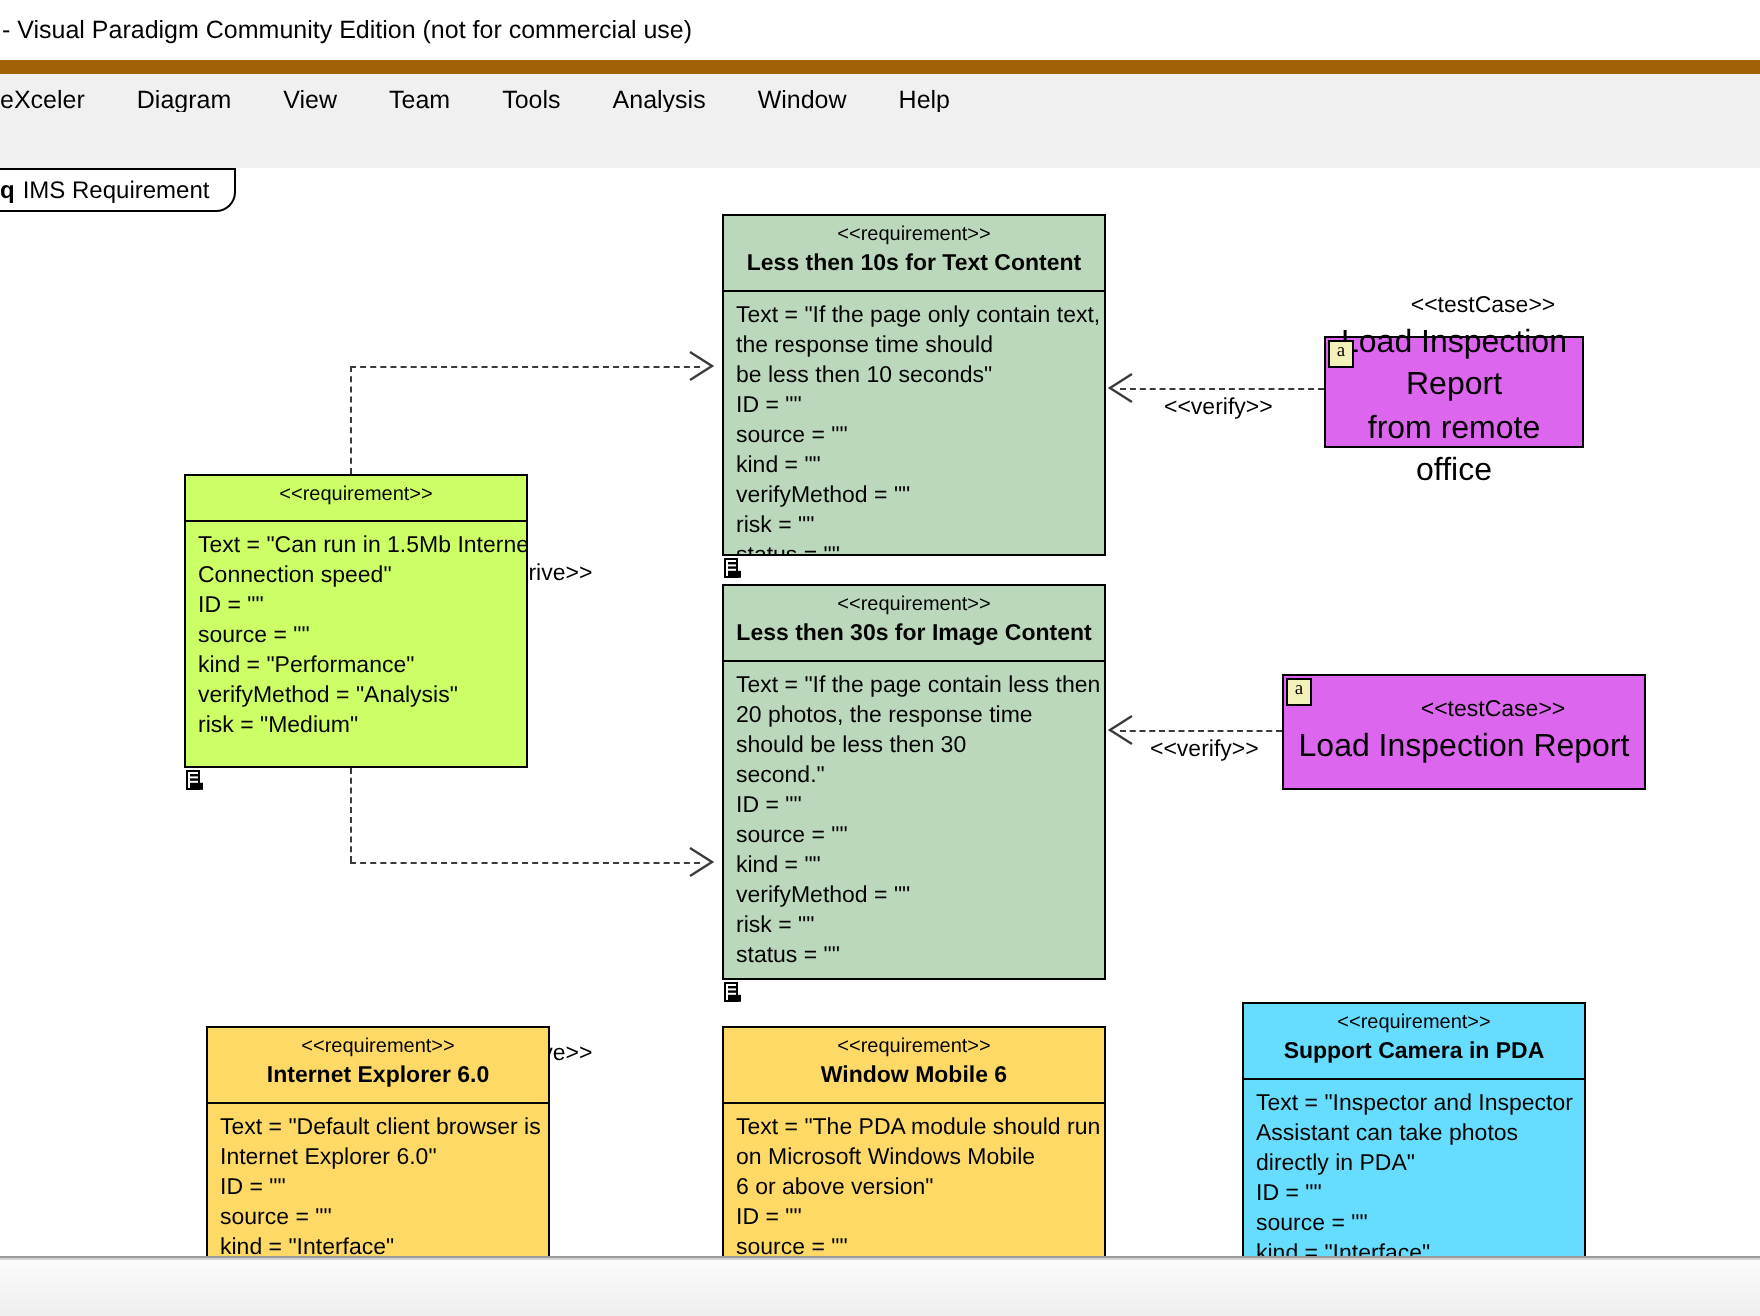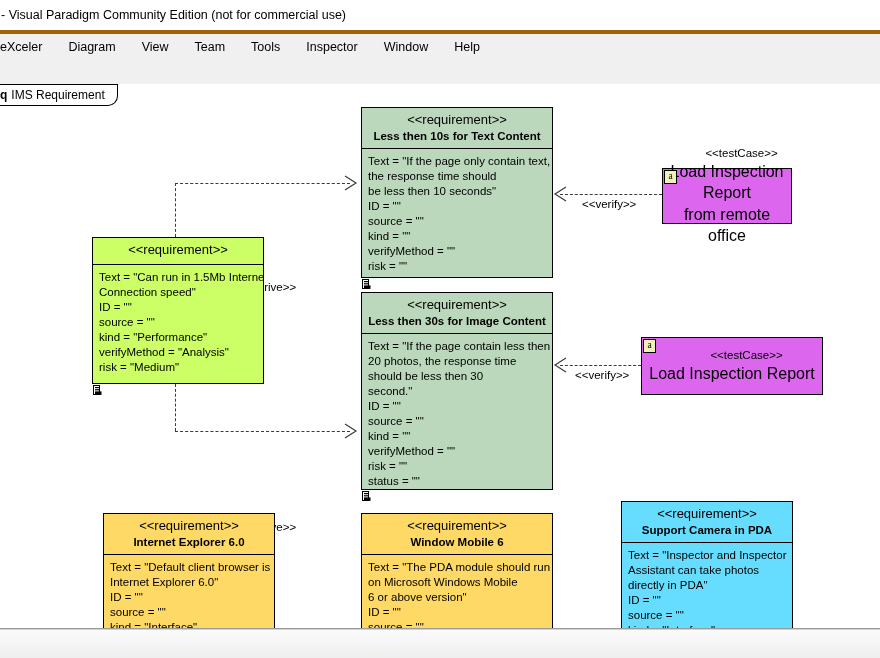--- a/index.html
+++ b/index.html
@@ -15,21 +15,21 @@
   .titlebar{
     position:absolute;left:0;top:0;width:880px;height:30px;
     background:#ffffff;border-bottom:1px solid #ffffff;
     display:flex;align-items:center;
   }
   .titlebar .ttxt{font-size:12.5px;color:#000;padding-left:1px;white-space:nowrap;}
   .topline{position:absolute;left:0;top:0;width:880px;height:2px;background:#5a5a5a;}
 
   .menubar{
     position:absolute;left:0;top:30px;width:880px;height:26px;
-    background:#f0f0f0;border-top:4px solid #a16207;border-bottom:1px solid #e3e3e3;
+    background:#f0f0f0;border-top:7px solid #a16207;border-bottom:1px solid #e3e3e3;
     display:flex;align-items:center;
   }
   .menuitem{
     font-size:12.5px;color:#000;padding:3px 13px;white-space:nowrap;cursor:default;
   }
   .menuitem:first-child{padding-left:0px;}
 
   .toolbar{
     position:absolute;left:0;top:56px;width:880px;height:28px;
     background:#f0f0f0;border-bottom:1px solid #b5b5b5;
@@ -70,21 +70,21 @@
     border:1px solid #000;
     box-sizing:border-box;
     overflow:hidden;
   }
   .node .hdr{
     padding:4px 4px 5px 4px;
     text-align:center;
     border-bottom:1px solid #000;
     line-height:1.28;
   }
-  .node .stereo{font-size:13px;color:#000;display:block;}
+  .node .stereo{font-size:10px;color:#000;display:block;}
   .node .nm{font-size:11.5px;font-weight:bold;color:#000;display:block;}
   .node .body{
     padding:5px 5px 4px 6px;
     font-size:11.5px;color:#000;
     line-height:1.305;
   }
   .node .body .ln{white-space:pre;}
 
   
   .docicon{
@@ -130,21 +130,21 @@
   <div class="titlebar">
     <span class="ttxt">- Visual Paradigm Community Edition (not for commercial use)</span>
   </div>
 
   <div class="menubar">
     <div class="menuitem">eXceler</div>
     <div class="menuitem">Diagram</div>
     <div class="menuitem">View</div>
     <div class="menuitem">Team</div>
     <div class="menuitem">Tools</div>
-    <div class="menuitem">Inspector</div>
+    <div class="menuitem">Analysis</div>
     <div class="menuitem">Window</div>
     <div class="menuitem">Help</div>
   </div>
 
   <div class="toolbar"></div>
 
   <div class="tabstrip">
     <div class="tab">
       <span class="tabicon">q</span>
       <span>IMS Requirement</span>

